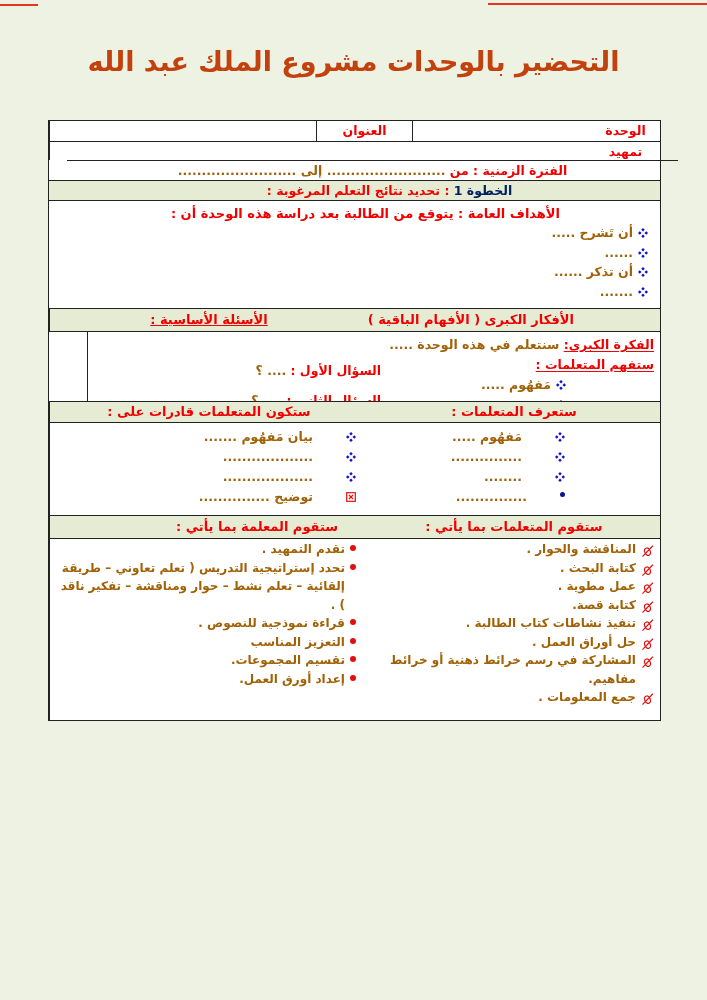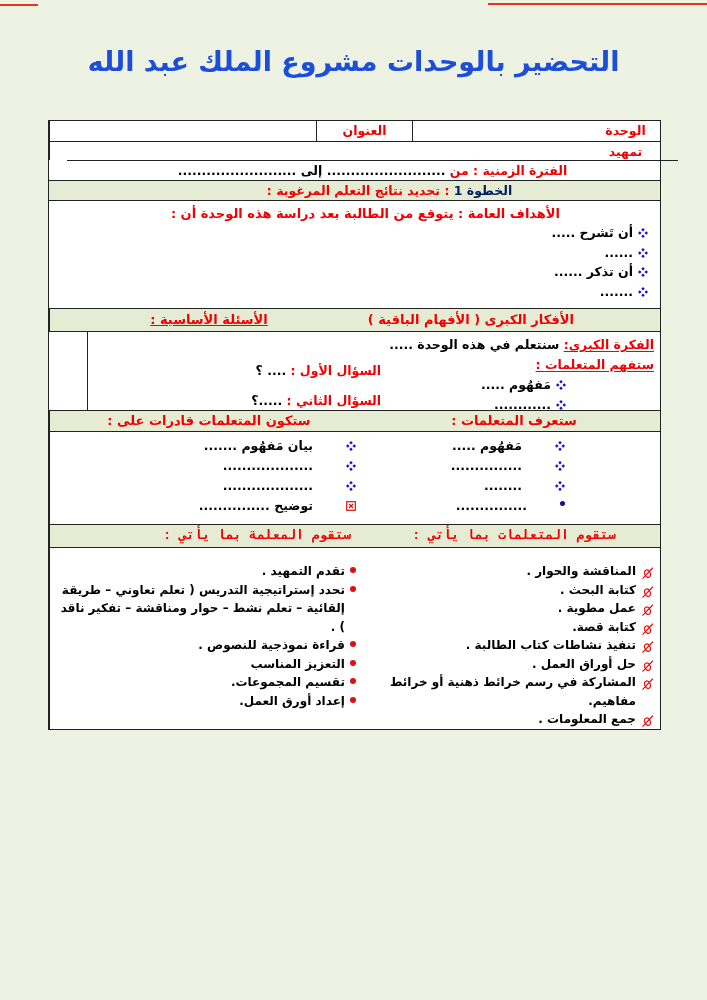--- a/index.html
+++ b/index.html
@@ -14,21 +14,21 @@
     overflow:hidden;
   }
   .red-mark { position:absolute; height:2px; background:#e93323; }
   .red-mark.tl { top:4px; right:669px; left:0; }
   .red-mark.tr { top:3px; right:0; width:219px; }
 
   h1.title {
     margin-top:40px; margin-bottom:36px;
     text-align:center;
     font-size:27px; line-height:44px;
-    color:#1d4ed8;
+    color:#c2410c;
   }
 
   .doc {
     margin:0 46px 0 48px;   
     border:1px solid #222;
     background:#ffffff;
     font-size:12.5px;
     color:#111;
   }
   .row { display:flex; border-top:1px solid #222; overflow:hidden; }
@@ -46,52 +46,52 @@
   .rB .c1 { width:11.3%; }
   .rB .c2 { width:88.7%; }
   .lbl { color:#f00000; text-align:center; line-height:19px; display:block; }
 
   .rC { height:20px; display:block; text-align:center; line-height:19px; transform:translateX(18px); }
   .rD { height:20px; display:block; text-align:center; line-height:19px;
         background:#e6ecd4; transform:translateX(0); }
   .rD .inner { display:inline-block; transform:translateX(35px); }
 
   .red  { color:#f00000; }
-  .blue { color:#000000; }
+  .blue { color:#a16207; }
   .navy { color:#002060; }
   .u    { text-decoration:underline; text-underline-offset:2px; }
 
   .rE { height:108px; display:block; padding-top:3px; }
   .goals-header { text-align:right; padding-right:100px; font-size:13px; line-height:19px; }
   .blist { display:block; }
   .li { display:flex; align-items:flex-start; line-height:19.5px; }
   .li .ic { flex:0 0 auto; margin-left:5px; margin-top:5px; }
   .indent-sm { padding-right:12px; }
   .indent-lg { padding-right:95px; }
 
   .ghead { background:#e6ecd4; color:#f00000; text-align:center; font-size:13px; }
   .rF { height:23px; } .rF .cell { line-height:22px;text-decoration:underline; }
   .rH { height:21px; } .rH .cell { line-height:20px; }
-  .rJ { height:23px; } .rJ .cell { line-height:22px;font-family:Liberation Mono, monospace; }
+  .rJ { height:23px; } .rJ .cell { line-height:22px; }
   .colR { width:47.8%; }
   .colL { width:52.2%; }
   .shiftL { display:inline-block; transform:translateX(-48px); }
   .shiftR { display:inline-block; transform:translateX(48px); }
 
-  .rG { height:79px;justify-content:space-between; }
+  .rG { height:70px;justify-content:space-between; }
   .rG .colR { padding:3px 6px 0 2px; line-height:20px; }
   .rG .colL { padding:24px 5px 0 2px; line-height:30px;margin-left:38px; }
   .rG .bul { padding-right:88px; }
 
   .rI { height:93px; }
   .rI .cell { padding-top:4px; }
   .rI .li { line-height:20px;gap:28px; }
 
   .rK { height:182px; font-size:12px; }
-  .rK .cell { padding-top:14px; }
+  .rK .cell { padding-top:1px; }
   .rK .li { line-height:18.5px; }
   .rK .colR { padding-right:6px; padding-left:4px; }
   .rK .colL { padding-right:12px; padding-left:6px; }
 
   .dot-red { width:6px; height:6px; border-radius:50%; background:#e01010; display:inline-block; margin-top:7px; }
   .dot-navy { width:5px; height:5px; border-radius:50%; background:#101090; display:inline-block; margin-top:8px; }
   svg.dia   { color:#1212cc; }
   svg.xbox  { color:#e01010; }
   svg.pen   { color:#e01010; }
 </style>

